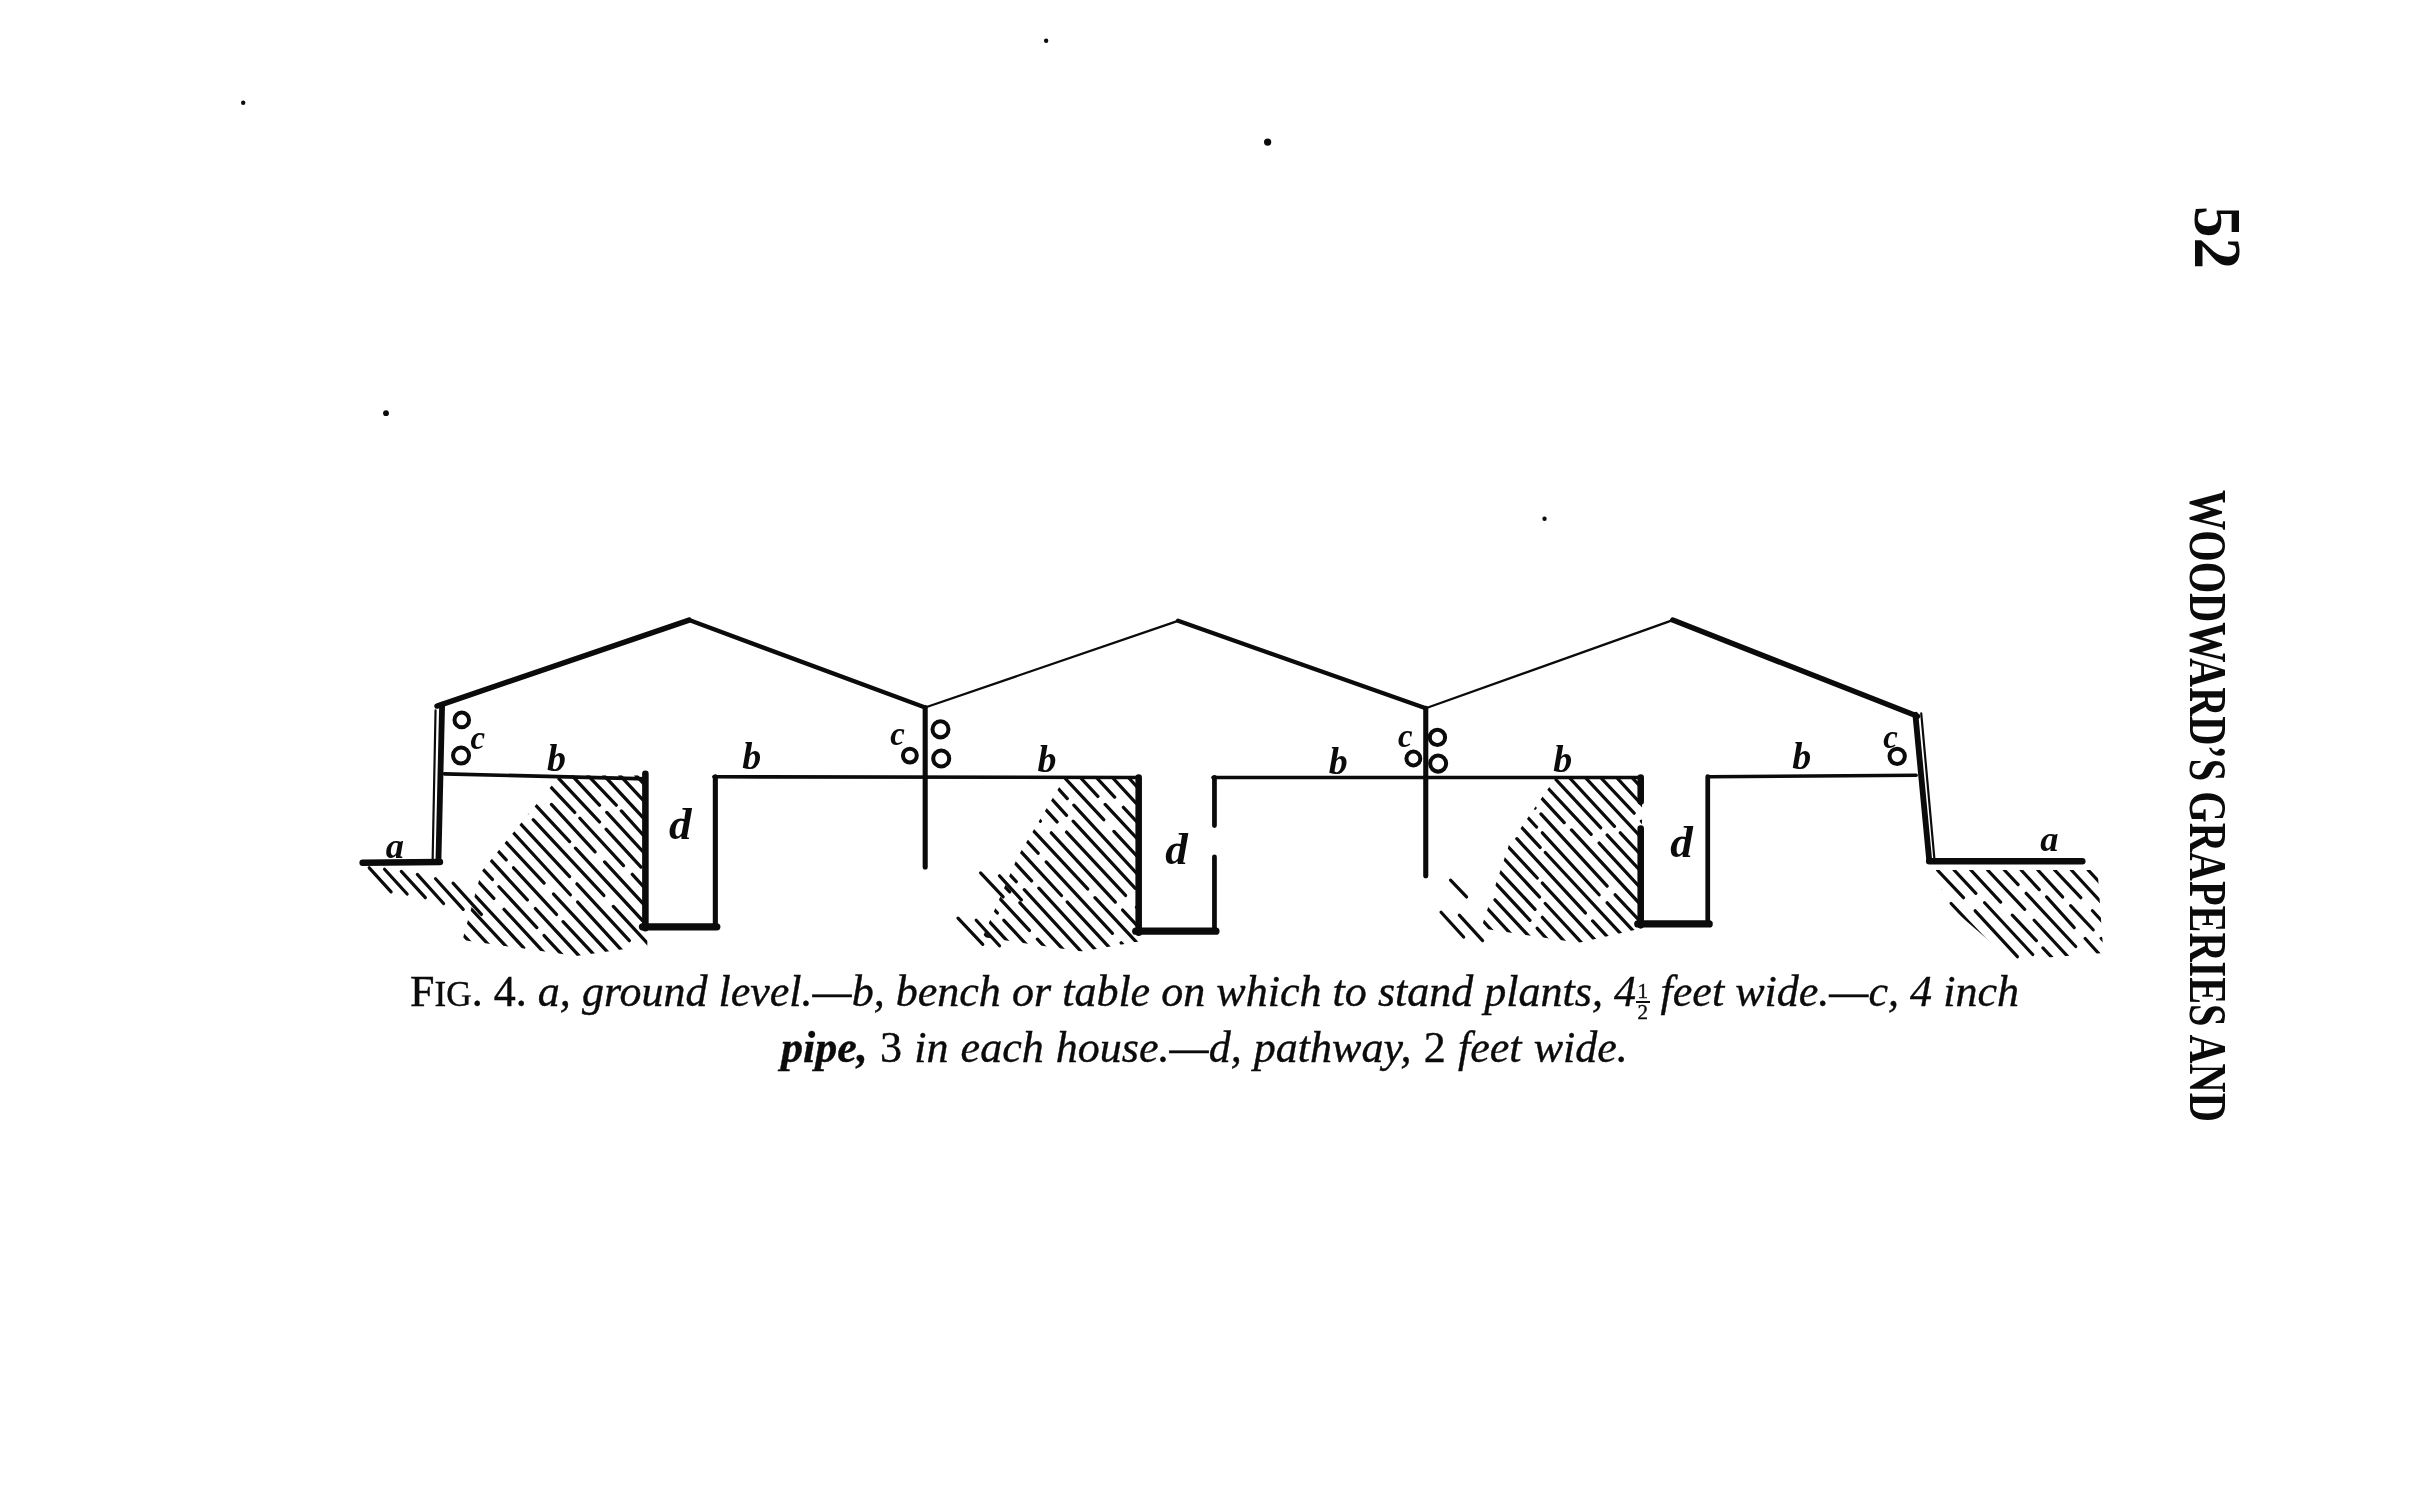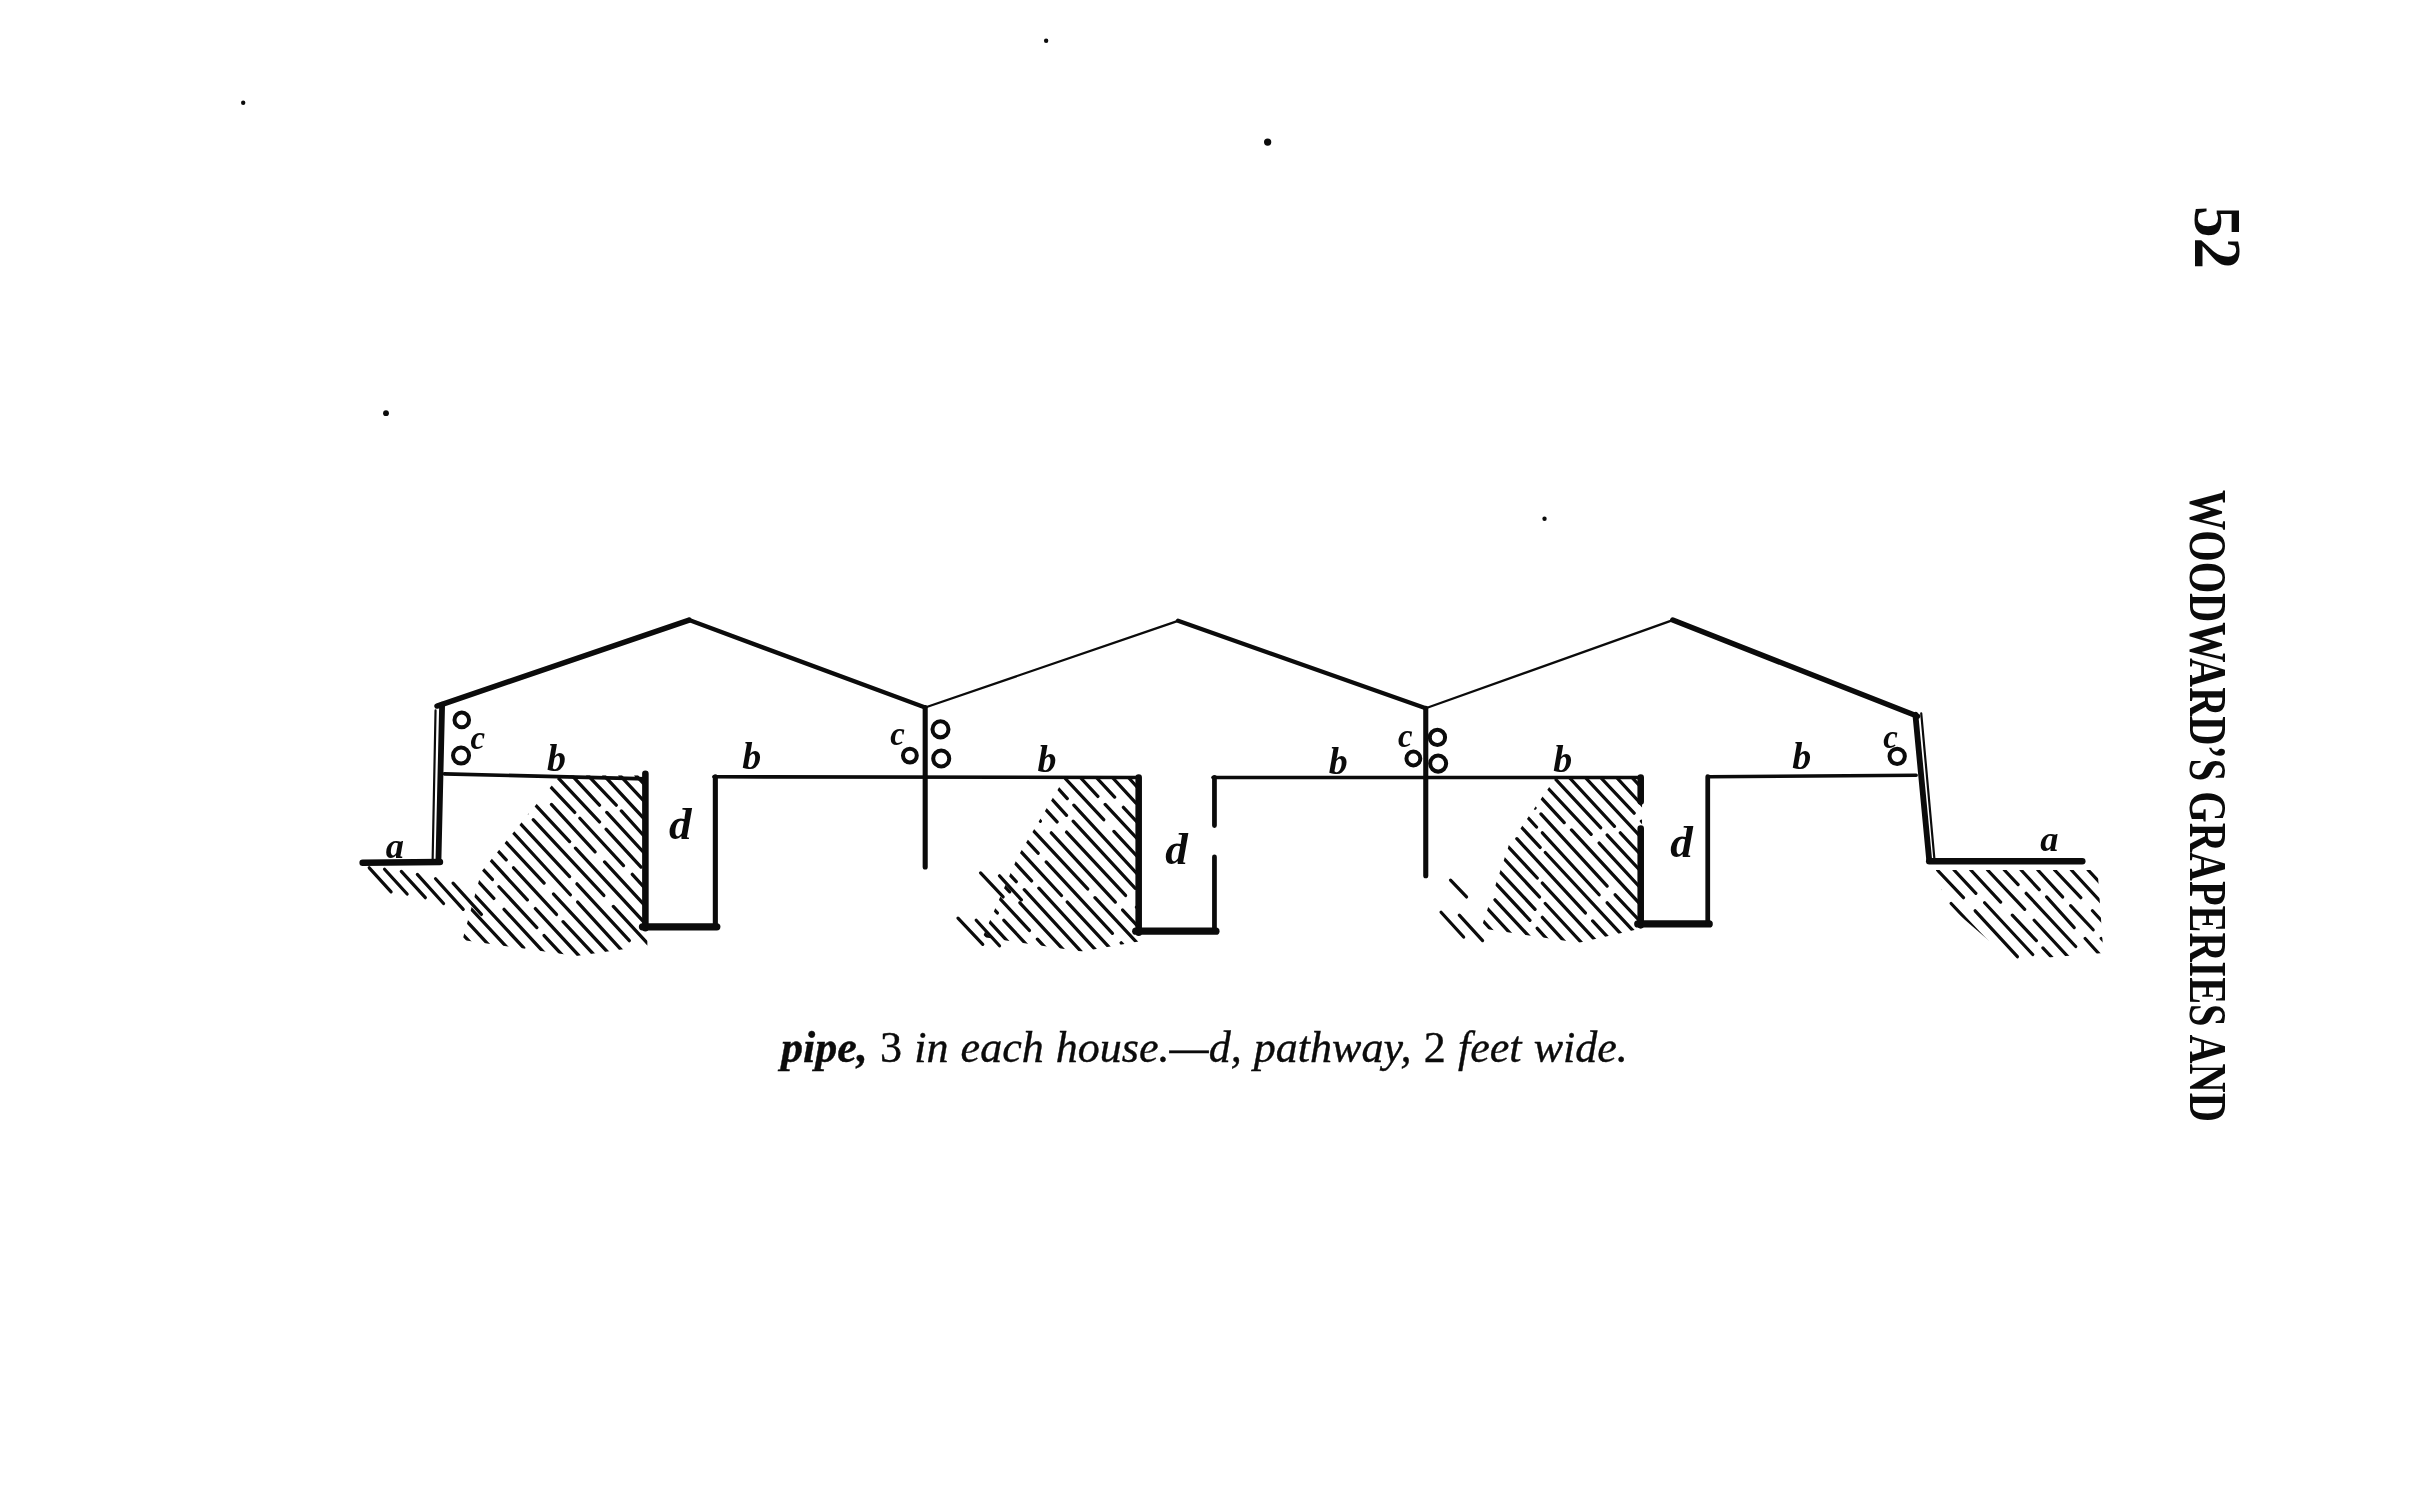--- a/index.html
+++ b/index.html
@@ -441,20 +441,21 @@
 
 <g fill="#0b0b0b" stroke="none">
 <circle cx="529" cy="567" r="4"></circle>
         <circle cx="1739" cy="195" r="5"></circle>
         <circle cx="333" cy="141" r="3"></circle>
 <circle cx="1435" cy="56" r="3"></circle>
         <circle cx="2119" cy="712" r="3"></circle>
 </g>
 </svg>
 
+<div class="cap" style="left:410px;top:966px;font-size:44px;word-spacing:0.1px;"><span>F<span style="font-size:0.8em">IG</span>. 4.</span> <span class="it">a, ground level.—b, bench or table on which to stand plants, 4<span class="frac"><span>1</span><span class="den">2</span></span> feet wide.—c, 4 inch</span></div>
 
 <div class="cap" style="left:781px;top:1022px;font-size:44px;word-spacing:1.2px;"><span class="it"><b>pipe,</b></span> 3 <span class="it">in each house.—d, pathway,</span> 2 <span class="it">feet wide.</span></div>
 
 <div class="rot" style="left:2246px;top:206px;font-size:63px;line-height:54px;transform:rotate(90deg) scaleY(1.07);">52</div>
 
 <div class="rot" style="left:2231px;top:490px;font-size:45px;line-height:41px;transform:rotate(90deg) scaleY(1.18) scaleX(0.896);">WOODWARD’S GRAPERIES AND</div>
 </div>
 
 
 </body></html>

